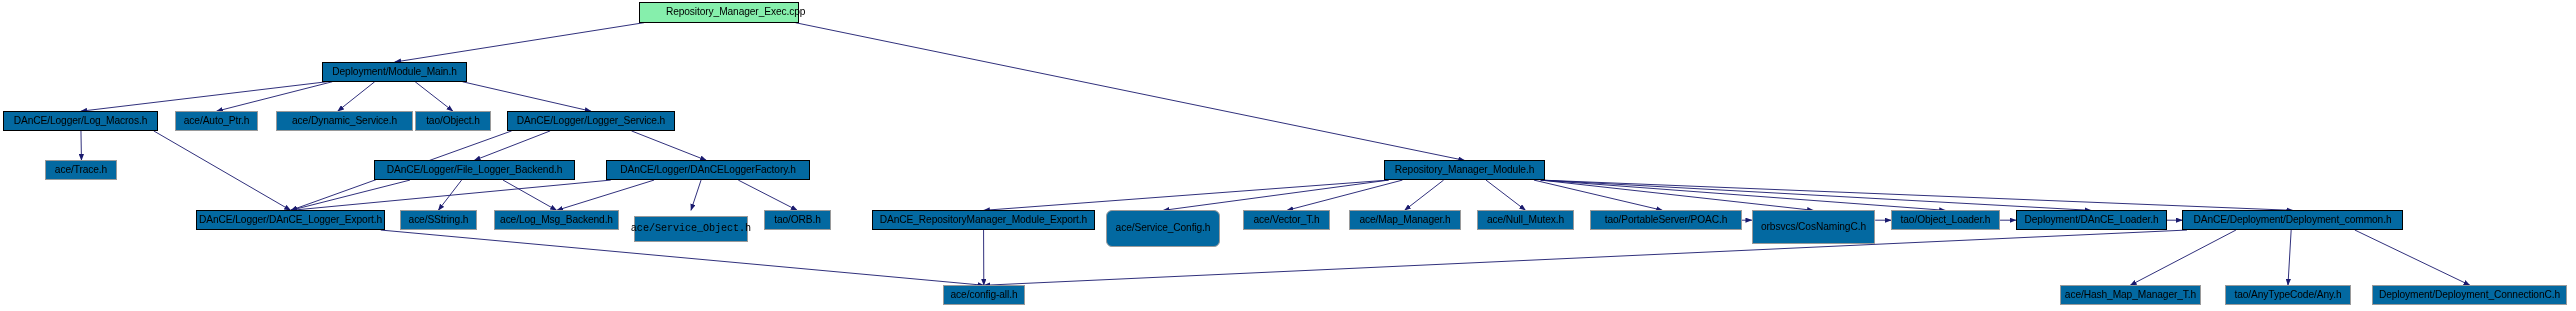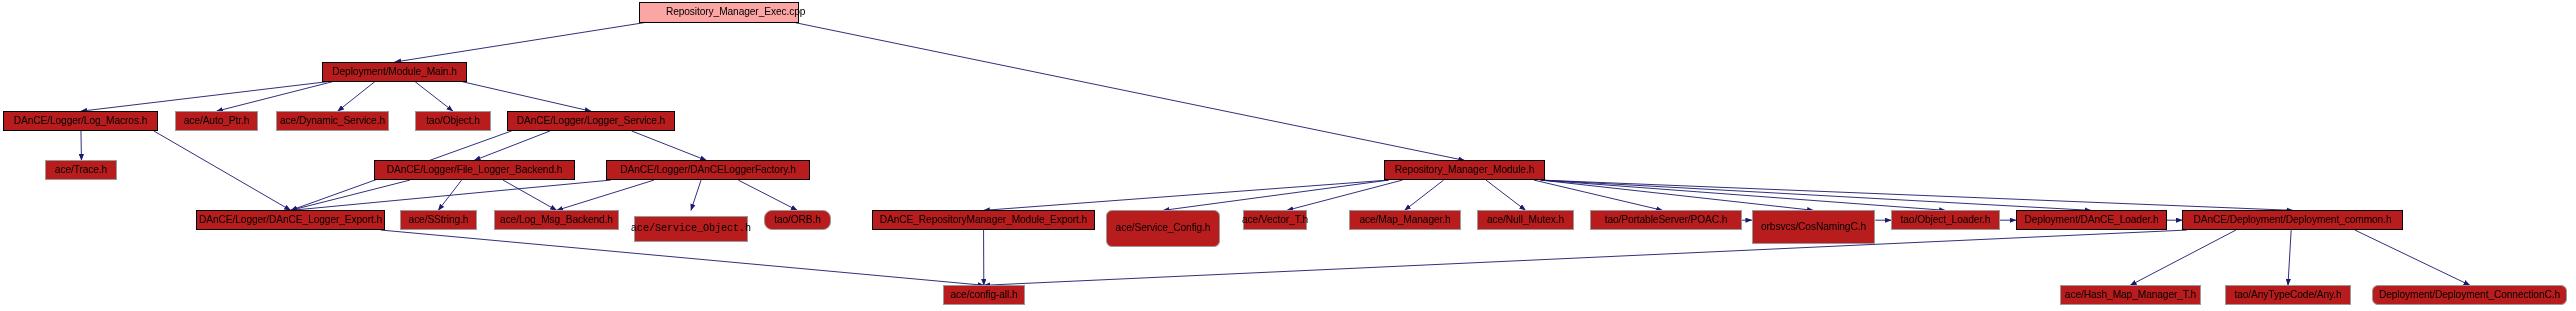--- a/index.html
+++ b/index.html
@@ -23,30 +23,30 @@
     height: 311px;
     pointer-events: none;
   }
   .graph-node {
     position: absolute;
     box-sizing: border-box;
     display: flex;
     align-items: center;
     justify-content: center;
     white-space: nowrap;
-    background: #b91c1c;
+    background: #0369a1;
     border: 0.8px solid #9a9a9a;
     color: #000000;
     font-size: 10.2px;
     line-height: 1;
     letter-spacing: -0.1px;
     padding: 0 3.8px;
   }
   .graph-node.root {
-    background: #fca5a5;
+    background: #86efac;
     border: 0.8px solid #000000;
     padding-left: 37px;
   }
   .graph-node.emph {
     border: 0.8px solid #000000;
   }
 </style>
 </head>
 <body>
 
@@ -105,21 +105,21 @@
       </div>
       <div class="graph-node emph" style="left: 322px; top: 62px; width: 145px; height: 19.7px;">
         <span>Deployment/Module_Main.h</span>
       </div>
       <div class="graph-node emph" style="left: 3px; top: 111px; width: 155px; height: 19.7px;">
         <span>DAnCE/Logger/Log_Macros.h</span>
       </div>
       <div class="graph-node" style="left: 175px; top: 111px; width: 83px; height: 19.7px;">
         <span>ace/Auto_Ptr.h</span>
       </div>
-      <div class="graph-node" style="left: 276px; top: 111px; width: 113px; height: 19.7px; align-items: center;">
+      <div class="graph-node" style="left: 276px; top: 111px; width: 137px; height: 19.7px; align-items: center;">
         <span>ace/Dynamic_Service.h</span>
       </div>
       <div class="graph-node" style="left: 415px; top: 111px; width: 76px; height: 19.7px;">
         <span>tao/Object.h</span>
       </div>
       <div class="graph-node emph" style="left: 507px; top: 111px; width: 168px; height: 19.7px;">
         <span>DAnCE/Logger/Logger_Service.h</span>
       </div>
       <div class="graph-node" style="left: 45px; top: 160px; width: 72px; height: 19.7px;">
         <span>ace/Trace.h</span>
@@ -138,30 +138,30 @@
       </div>
       <div class="graph-node" style="left: 400px; top: 210px; width: 77px; height: 19.7px;">
         <span>ace/SString.h</span>
       </div>
       <div class="graph-node" style="left: 494px; top: 210px; width: 125px; height: 19.7px;">
         <span>ace/Log_Msg_Backend.h</span>
       </div>
       <div class="graph-node" style="left: 634px; top: 216px; width: 114px; height: 26px; font-family: Liberation Mono, monospace;">
         <span>ace/Service_Object.h</span>
       </div>
-      <div class="graph-node" style="left: 764px; top: 210px; width: 67px; height: 19.7px; border-radius: 8px;">
+      <div class="graph-node" style="left: 764px; top: 210px; width: 67px; height: 19.7px;">
         <span>tao/ORB.h</span>
       </div>
       <div class="graph-node emph" style="left: 872px; top: 210px; width: 223px; height: 19.7px;">
         <span>DAnCE_RepositoryManager_Module_Export.h</span>
       </div>
       <div class="graph-node" style="left: 1106px; top: 210px; width: 114px; height: 37px; border-radius: 6px;">
         <span>ace/Service_Config.h</span>
       </div>
-      <div class="graph-node" style="left: 1243px; top: 210px; width: 64px; height: 19.7px;">
+      <div class="graph-node" style="left: 1243px; top: 210px; width: 87px; height: 19.7px;">
         <span>ace/Vector_T.h</span>
       </div>
       <div class="graph-node" style="left: 1349px; top: 210px; width: 112px; height: 19.7px;">
         <span>ace/Map_Manager.h</span>
       </div>
       <div class="graph-node" style="left: 1477px; top: 210px; width: 97px; height: 19.7px;">
         <span>ace/Null_Mutex.h</span>
       </div>
       <div class="graph-node" style="left: 1590px; top: 210px; width: 152px; height: 19.7px;">
         <span>tao/PortableServer/POAC.h</span>
@@ -180,18 +180,18 @@
       </div>
       <div class="graph-node" style="left: 943px; top: 285px; width: 82px; height: 19.7px;">
         <span>ace/config-all.h</span>
       </div>
       <div class="graph-node" style="left: 2060px; top: 285px; width: 141px; height: 19.7px;">
         <span>ace/Hash_Map_Manager_T.h</span>
       </div>
       <div class="graph-node" style="left: 2225px; top: 285px; width: 126px; height: 19.7px;">
         <span>tao/AnyTypeCode/Any.h</span>
       </div>
-      <div class="graph-node" style="left: 2372px; top: 285px; width: 195px; height: 19.7px; border-radius: 6px;">
+      <div class="graph-node" style="left: 2372px; top: 285px; width: 195px; height: 19.7px;">
         <span>Deployment/Deployment_ConnectionC.h</span>
       </div>
     </div>
 </div>
 
 
 </body></html>

